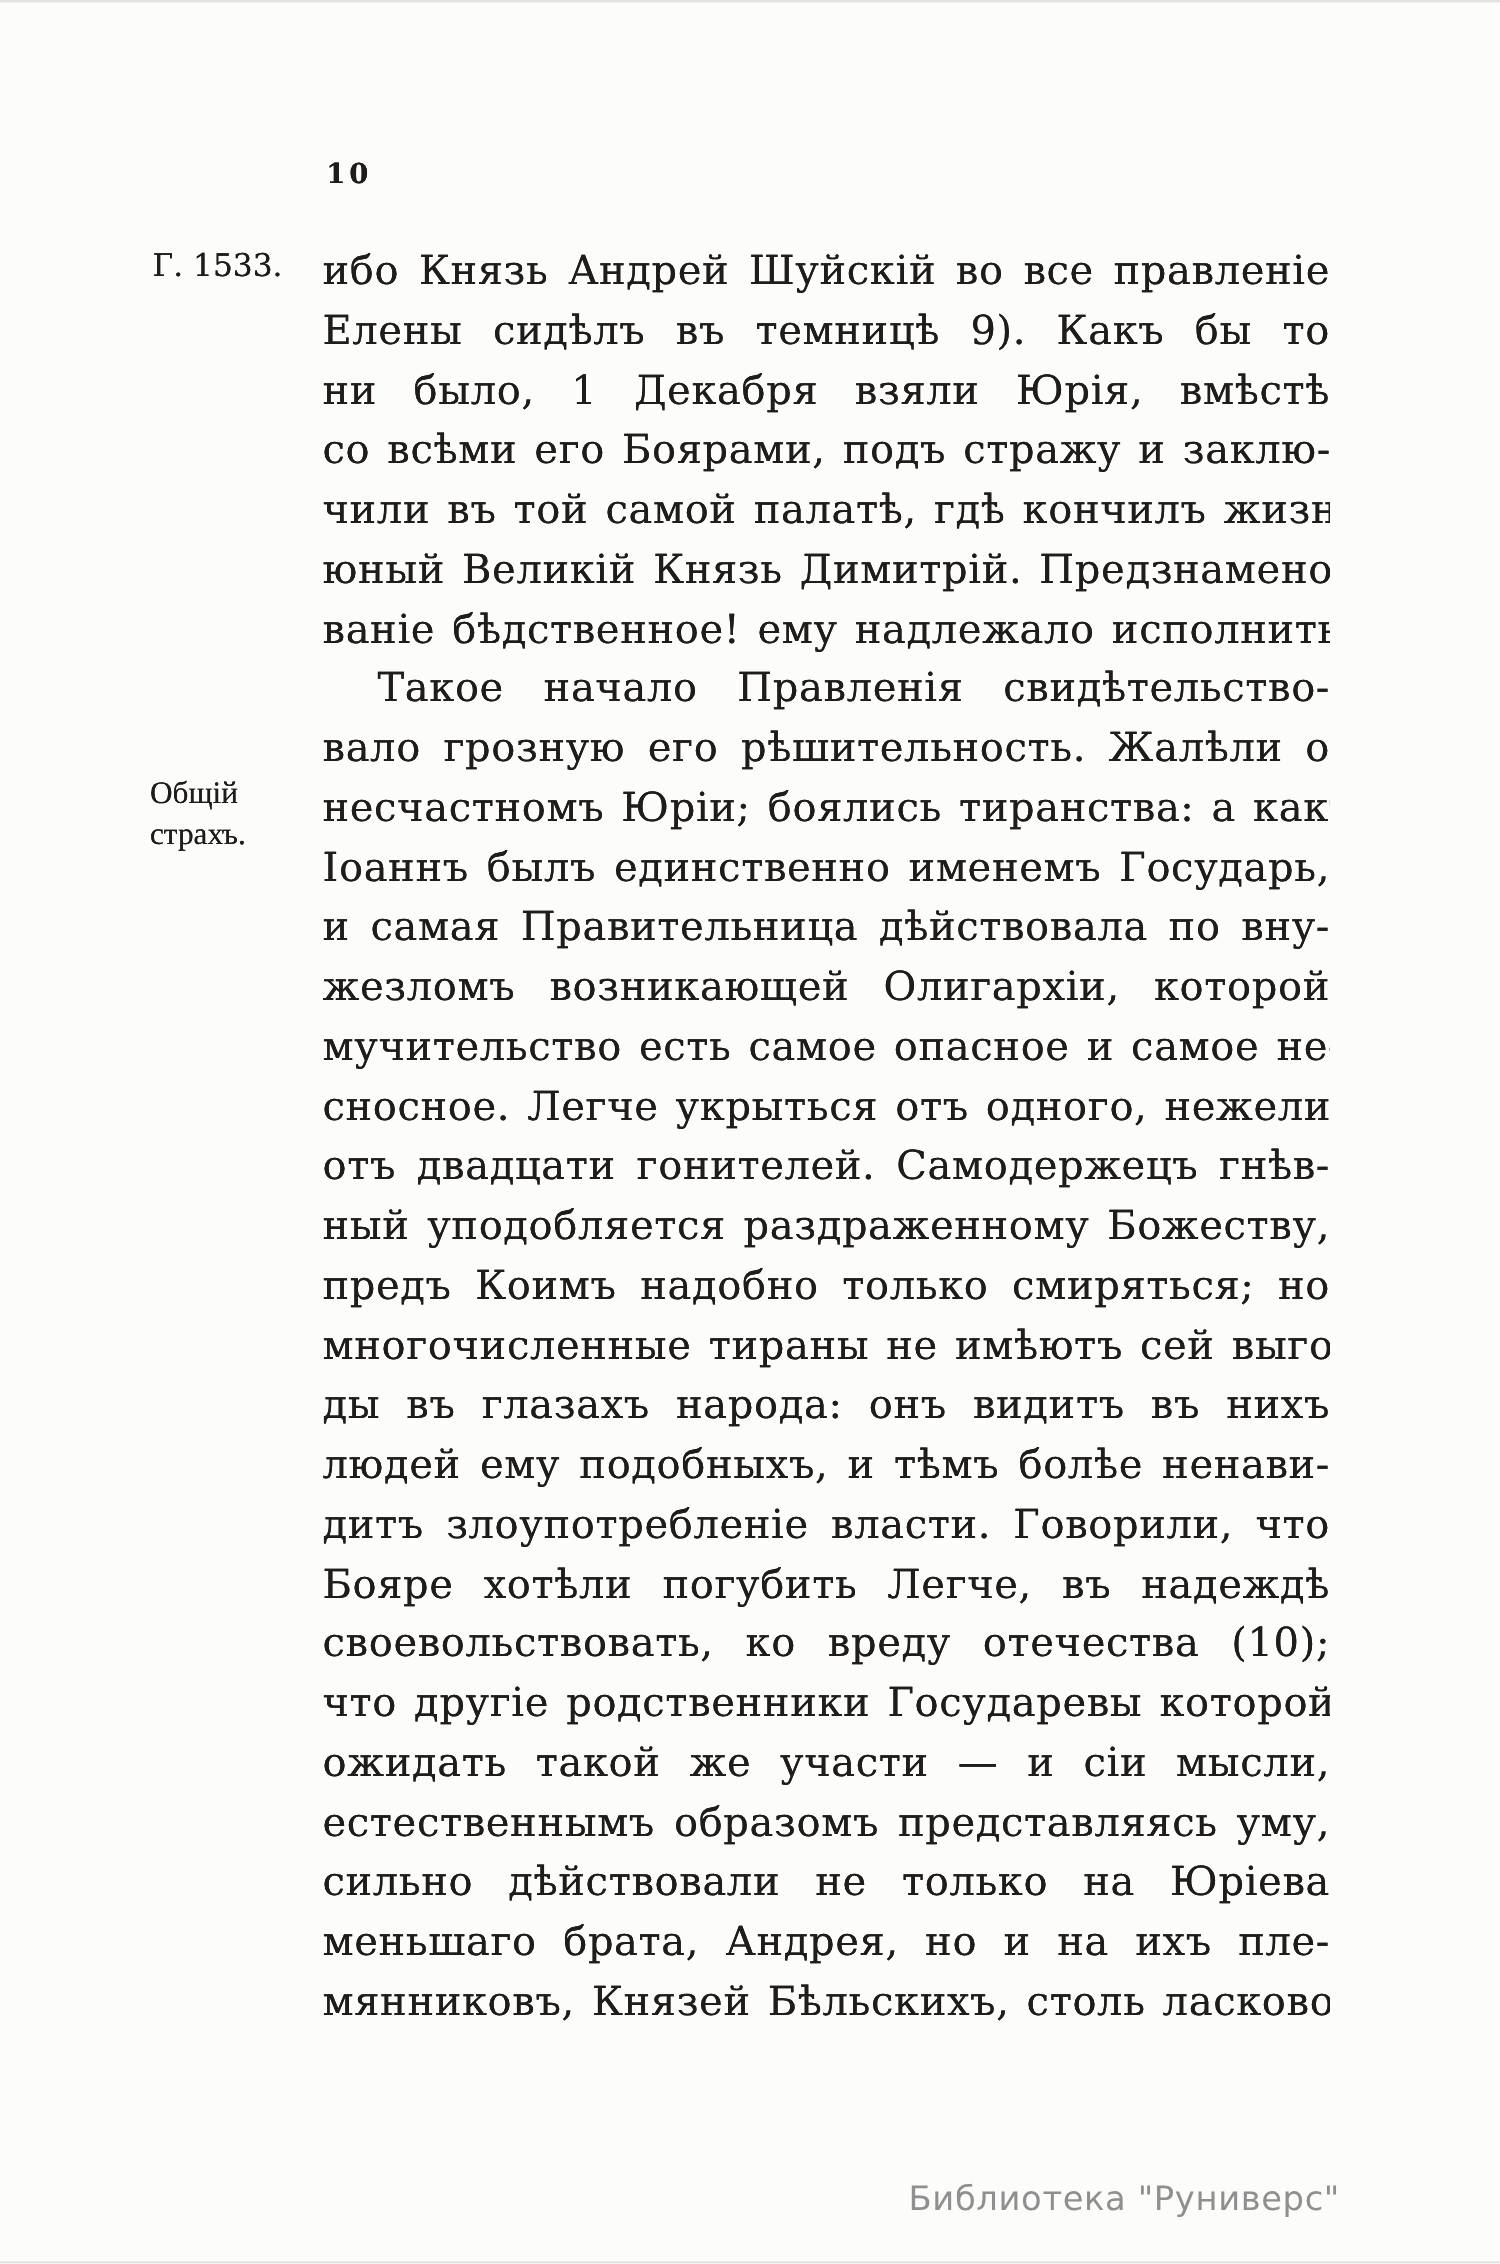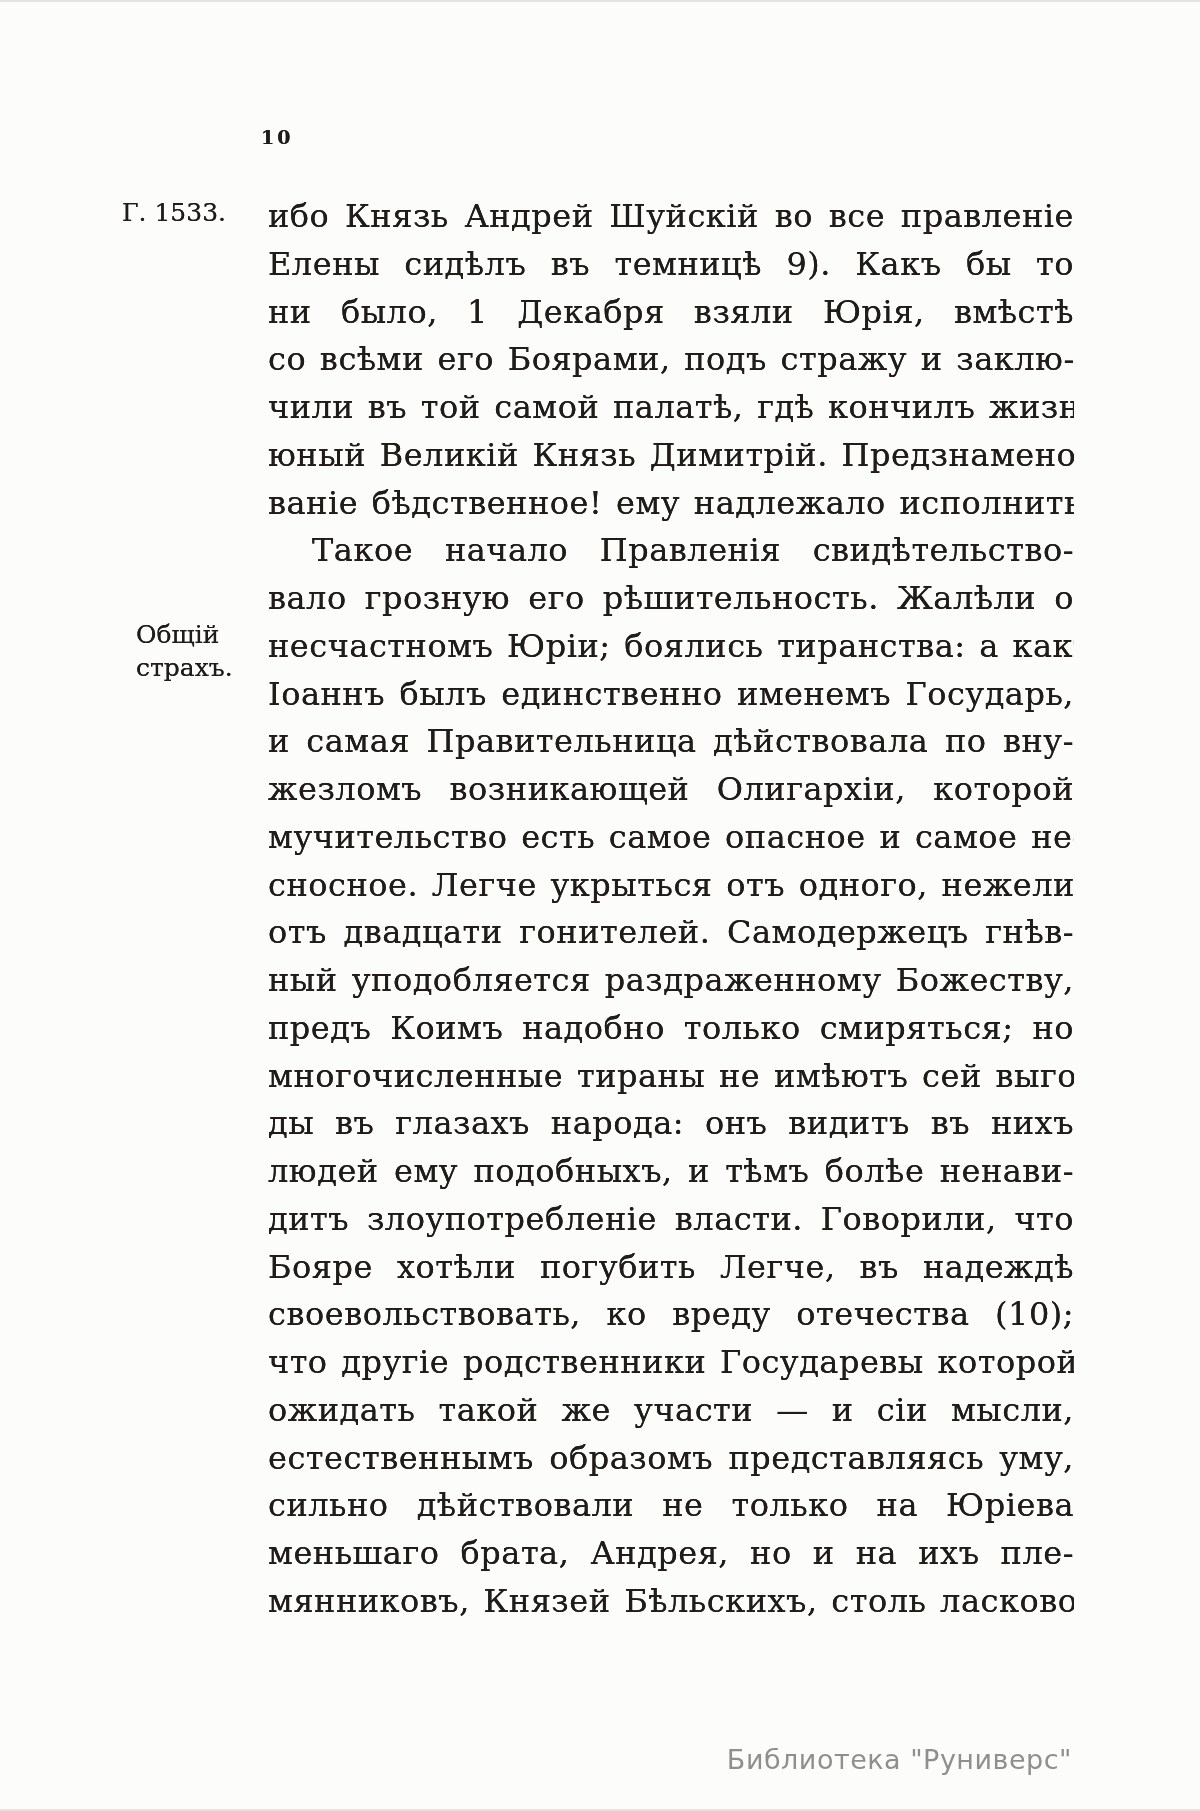--- a/index.html
+++ b/index.html
@@ -24,46 +24,47 @@
     height: 2px;
     background: #e3e3e0;
   }
   .page::before { top: 0; }
   .page::after  { bottom: 0; }
 
   .pagenum {
     position: absolute;
     left: 261px;
     top: 126px;
-    font-size: 19px;
+    font-size: 22px;
     letter-spacing: 3px;
     font-weight: bold;
     text-shadow: 0 0 0.4px currentColor;
   }
 
   .margin-note {
     position: absolute;
     font-size: 25px;
     line-height: 33px;
     text-shadow: 0 0 0.4px currentColor;
   }
   .note-year {
     left: 122px;
     top: 196px;
     white-space: nowrap;
   }
   .note-fear {
-    left: 136px;
+    left: 120px;
     top: 618px;
     width: 122px;
+    font-family: Liberation Serif, serif;
   }
 
   .textblock {
     position: absolute;
-    left: 268px;
+    left: 258px;
     top: 193px;
     width: 806px;
   }
   .line {
     height: 47.75px;
     line-height: 47.75px;
     font-size: 32px;
     letter-spacing: 0.5px;
     word-spacing: 3px;
     text-align: justify;

